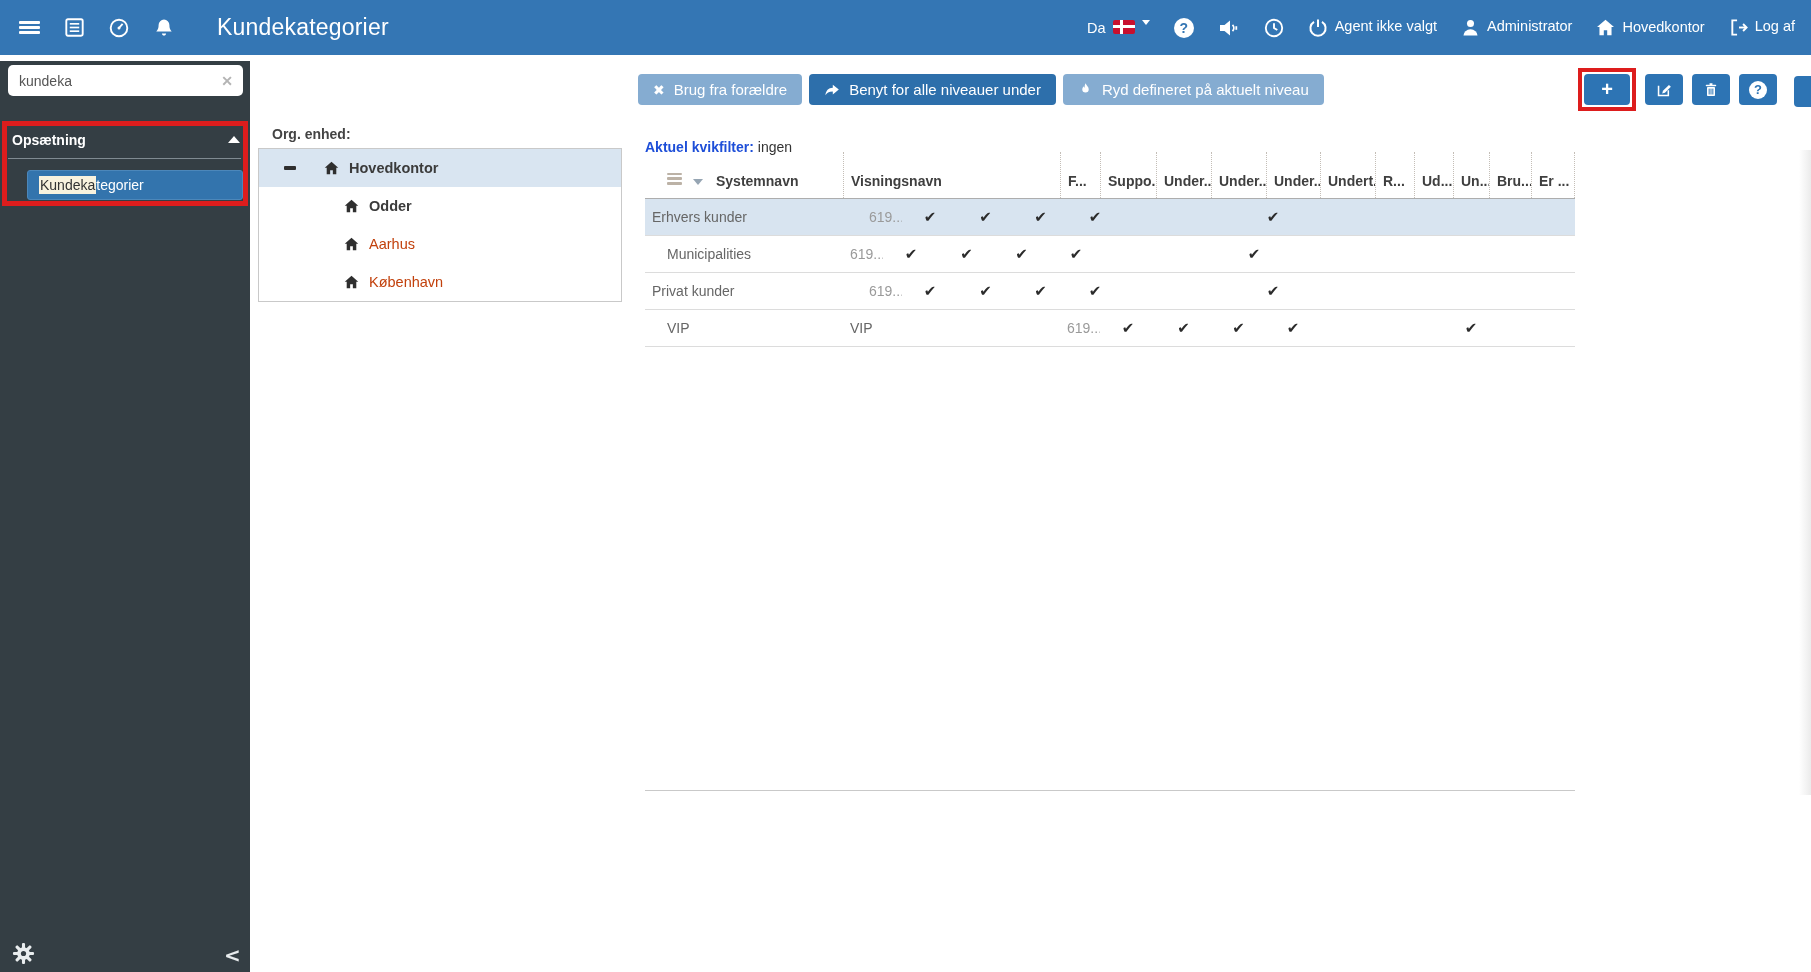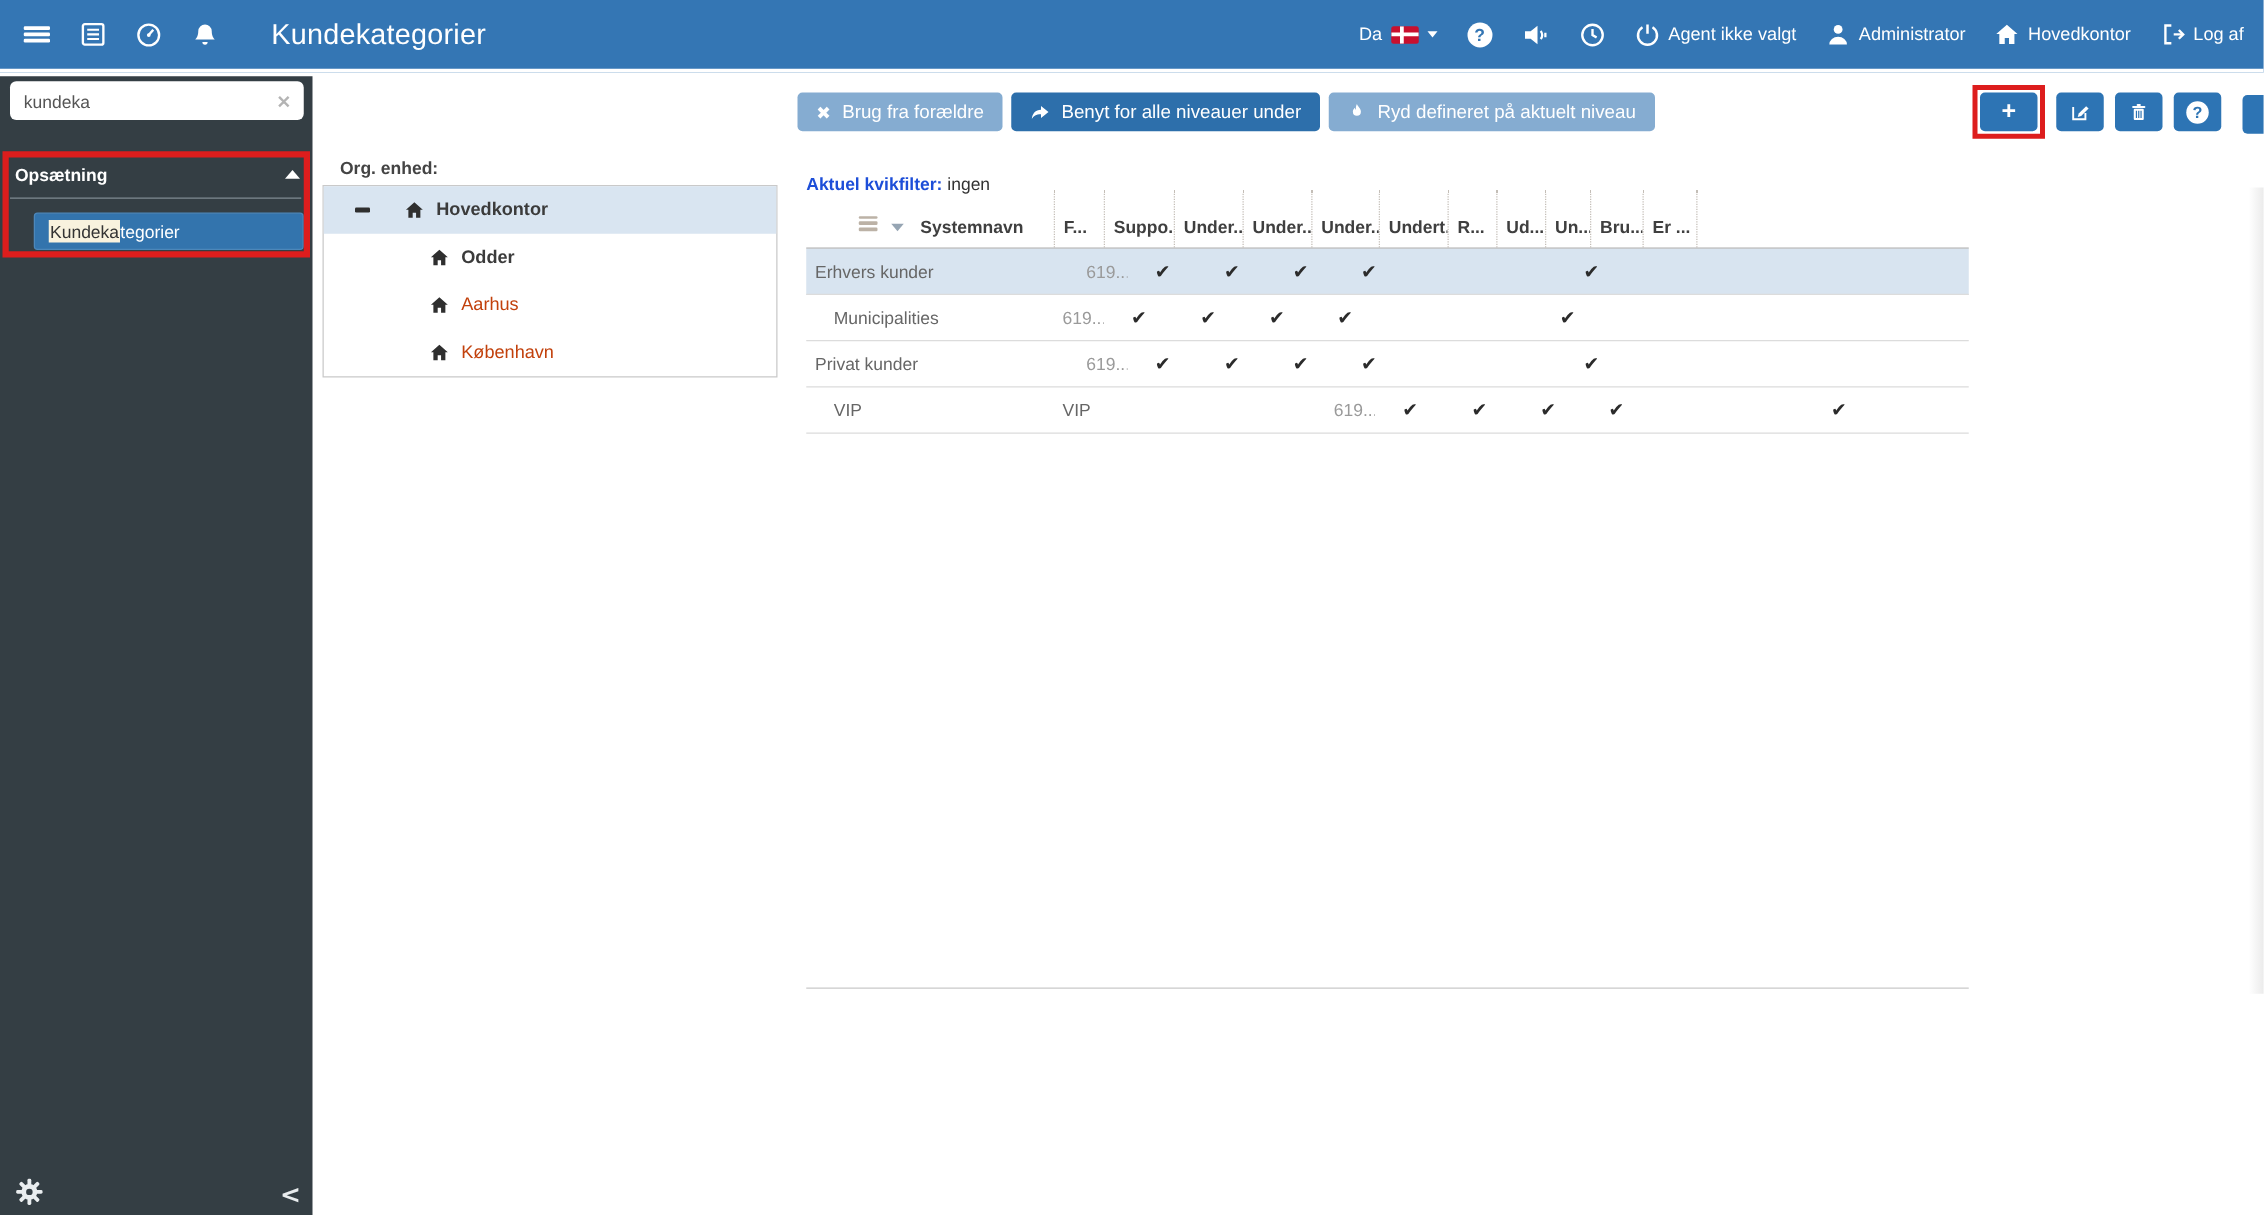--- a/index.html
+++ b/index.html
@@ -8,21 +8,21 @@
   svg{display:block}
 
   
   .topbar{position:absolute;left:0;top:0;width:1811px;height:58px;background:#3476b4;
           border-bottom:3px solid #fff;display:flex;align-items:center;color:#fff;box-sizing:border-box;}
   .tb-left{display:flex;align-items:center;gap:21px;margin-left:17px;}
   .tb-ic{width:24px;height:24px;display:inline-flex;align-items:center;justify-content:center;cursor:pointer;}
   .hamburger i{display:block;width:21px;height:3.2px;background:#fff;margin:2.1px 0;border-radius:1px;}
   .tb-title{margin-left:41px;font-size:23px;font-weight:400;letter-spacing:.2px;}
   .tb-right{margin-left:auto;display:flex;align-items:center;gap:24px;margin-right:16px;font-size:14.5px;}
-  .tb-item{display:flex;align-items:center;gap:7px;cursor:pointer;white-space:nowrap;}
+  .tb-item{display:flex;gap:7px;cursor:pointer;white-space:nowrap;}
   .flag{position:relative;width:22px;height:14px;background:#c8102e;border-radius:2px;overflow:hidden;display:inline-block;}
   .flag::before{content:"";position:absolute;left:7px;top:0;width:3px;height:14px;background:#fff;}
   .flag::after{content:"";position:absolute;left:0;top:5.5px;width:22px;height:3px;background:#fff;}
   .caret-dn-w{width:0;height:0;border-left:4.5px solid transparent;border-right:4.5px solid transparent;border-top:5.5px solid #fff;display:inline-block;}
   .circle-q{width:20px;height:20px;border-radius:50%;background:#fff;color:#3476b4;font-weight:bold;font-size:14px;
             display:inline-flex;align-items:center;justify-content:center;}
 
   
   .sidebar{position:absolute;left:0;top:61px;width:250px;height:911px;background:#343e44;}
   .search-box{position:absolute;left:8px;top:4px;width:235px;height:31px;background:#fff;border-radius:5px;
@@ -312,28 +312,31 @@
 <div class="edge-sliver"></div>
 <div class="scroll-strip"></div>
 
 <div class="quickfilter">
   <b>Aktuel kvikfilter:</b>
   <span>ingen</span>
 </div>
 
 <div class="grid">
   <div class="thead">
-      <div class="th" style="width: 198px; flex: 0 0 198px; justify-content: center;">
+      <div class="th" style="width: 198px; flex: 0 0 198px;">
         <span class="hbars">
           <i></i>
           <i></i>
           <i></i>
         </span>
         <span class="hcaret"></span>
         <span class="lbl">Systemnavn</span>
+      </div>
+      <div class="th" style="width: 217px; flex: 0 0 217px;">
+        <span>Visningsnavn</span>
       </div>
       <div class="th" style="width: 40px; flex: 0 0 40px;">
         <span>F...</span>
       </div>
       <div class="th" style="width: 56px; flex: 0 0 56px;">
         <span>Suppo...</span>
       </div>
       <div class="th" style="width: 55px; flex: 0 0 55px;">
         <span>Under...</span>
       </div>

